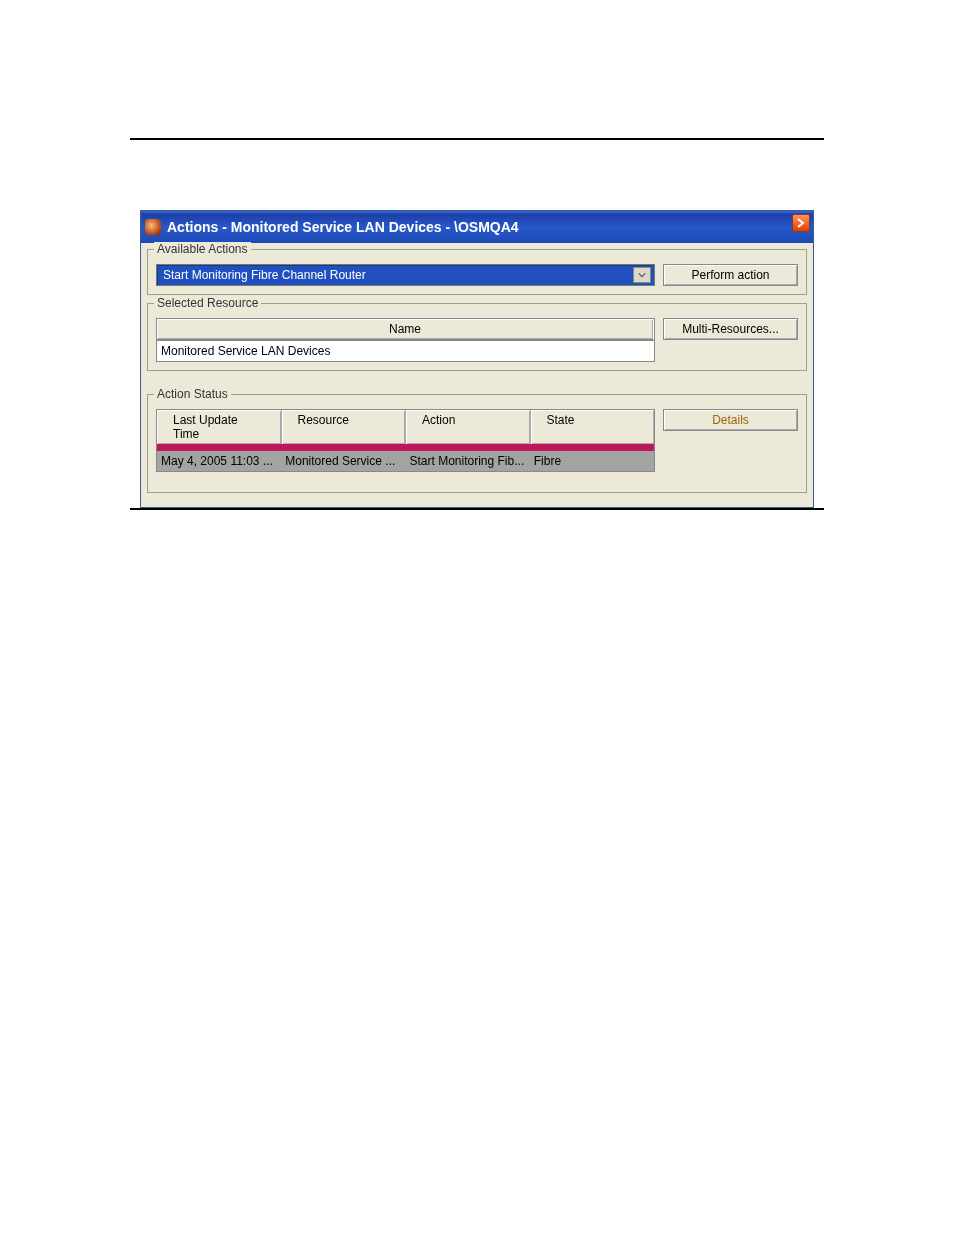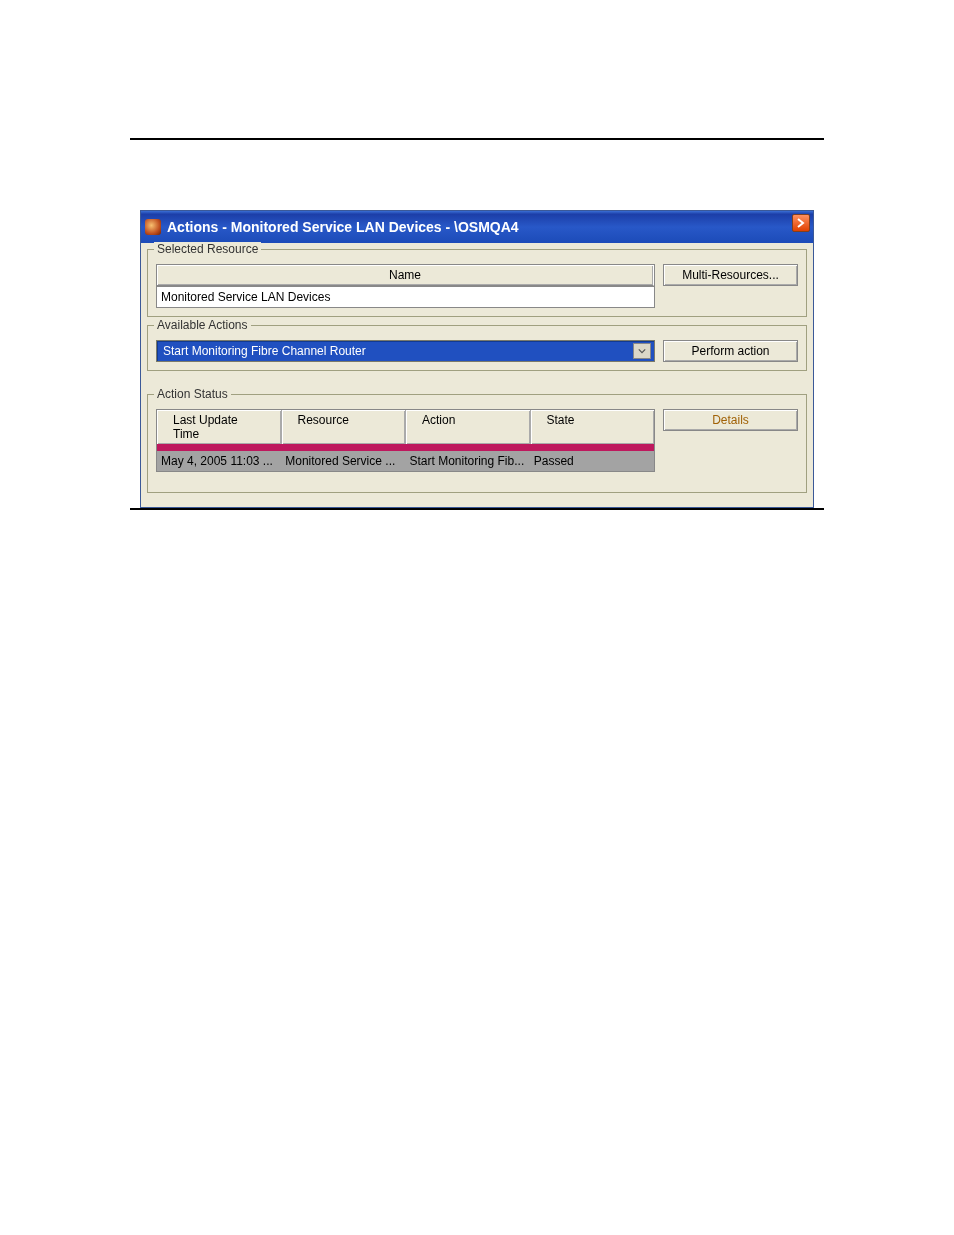--- a/index.html
+++ b/index.html
@@ -194,62 +194,62 @@
     <span class="titlebar-icon"></span>
     <span>Actions - Monitored Service LAN Devices - \OSMQA4</span>
     <span class="titlebar-btn">
       <svg viewBox="0 0 10 10">
         <path d="M2 1 L7 5 L2 9" stroke="#fff" stroke-width="2" fill="none"></path>
       </svg>
     </span>
   </div>
 
   <div class="content">
-
-    <div class="fieldset">
-      <div class="fieldset-legend">Selected Resource</div>
-      <div class="row-flex">
-        <div class="name-table">
-          <div class="name-table-header">Name</div>
-          <div class="name-table-cell">Monitored Service LAN Devices</div>
-        </div>
-        <div class="btn">Multi-Resources...</div>
-      </div>
-    </div>
 
     <div class="fieldset">
       <div class="fieldset-legend">Available Actions</div>
       <div class="row-flex">
         <div class="dropdown">
           <span>Start Monitoring Fibre Channel Router</span>
           <span class="dropdown-arrow">
             <svg viewBox="0 0 10 6">
               <path d="M1 1 L5 5 L9 1" stroke="#555" stroke-width="1.5" fill="none"></path>
             </svg>
           </span>
         </div>
         <div class="btn">Perform action</div>
       </div>
     </div>
 
+    <div class="fieldset">
+      <div class="fieldset-legend">Selected Resource</div>
+      <div class="row-flex">
+        <div class="name-table">
+          <div class="name-table-header">Name</div>
+          <div class="name-table-cell">Monitored Service LAN Devices</div>
+        </div>
+        <div class="btn">Multi-Resources...</div>
+      </div>
+    </div>
+
     <div class="fieldset fieldset-last">
       <div class="fieldset-legend">Action Status</div>
       <div class="row-flex">
         <div class="status-table">
           <div class="status-header">
             <div>Last Update Time</div>
             <div>Resource</div>
             <div>Action</div>
             <div>State</div>
           </div>
           <div class="status-row">
             <div>May 4, 2005 11:03 ...</div>
             <div>Monitored Service ...</div>
             <div>Start Monitoring Fib...</div>
-            <div>Passed</div>
+            <div>Fibre</div>
           </div>
         </div>
         <div class="btn disabled">Details</div>
       </div>
     </div>
 
   </div>
 </div>
 
 <hr class="bottom-separator">

